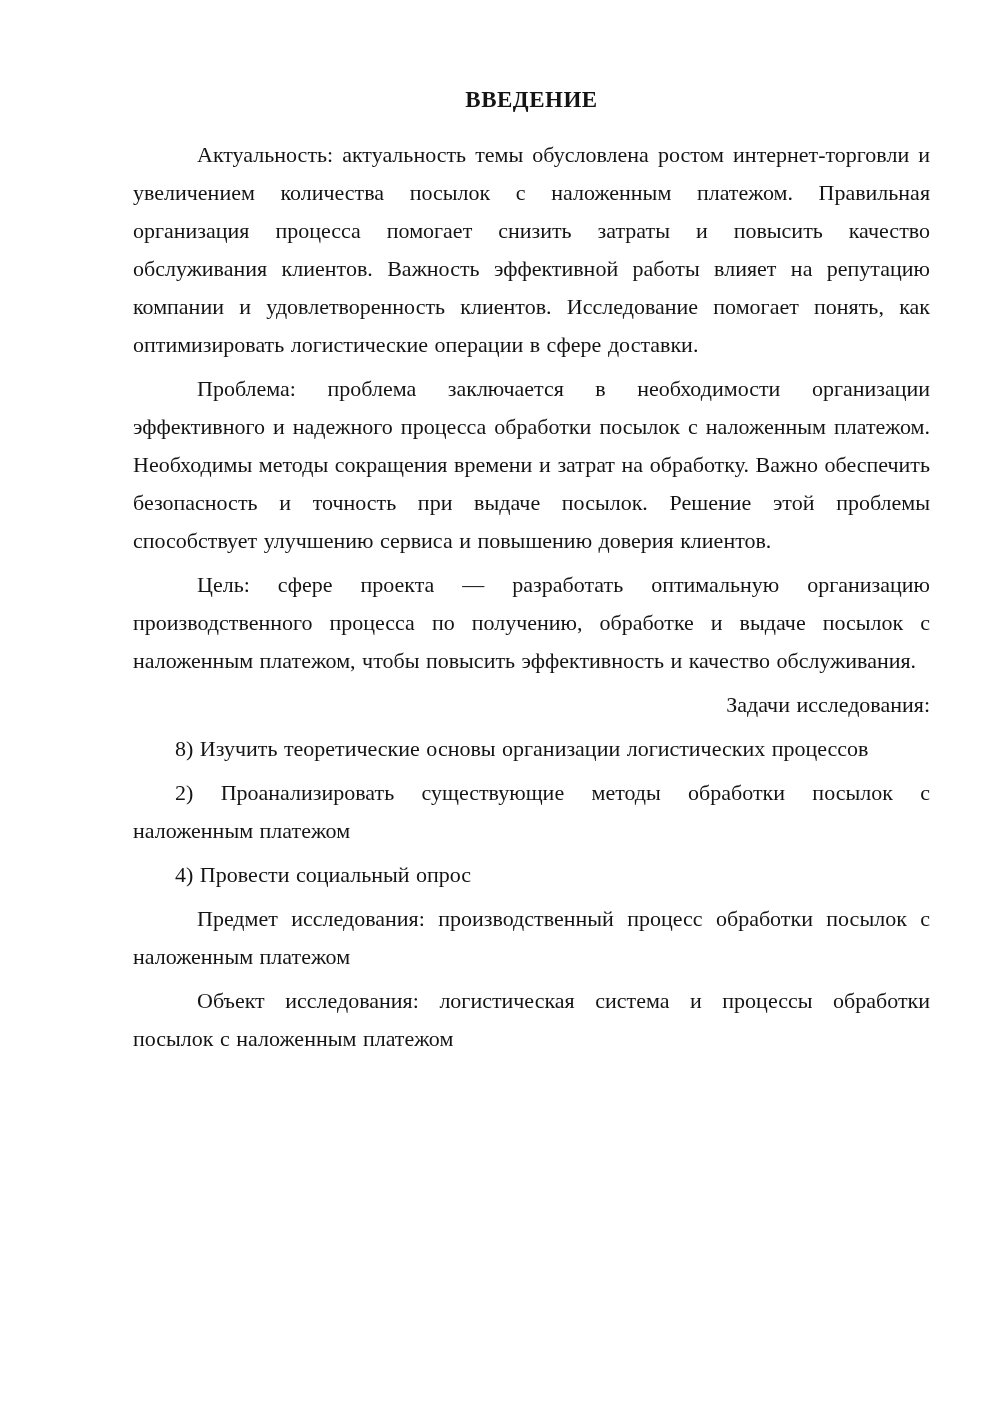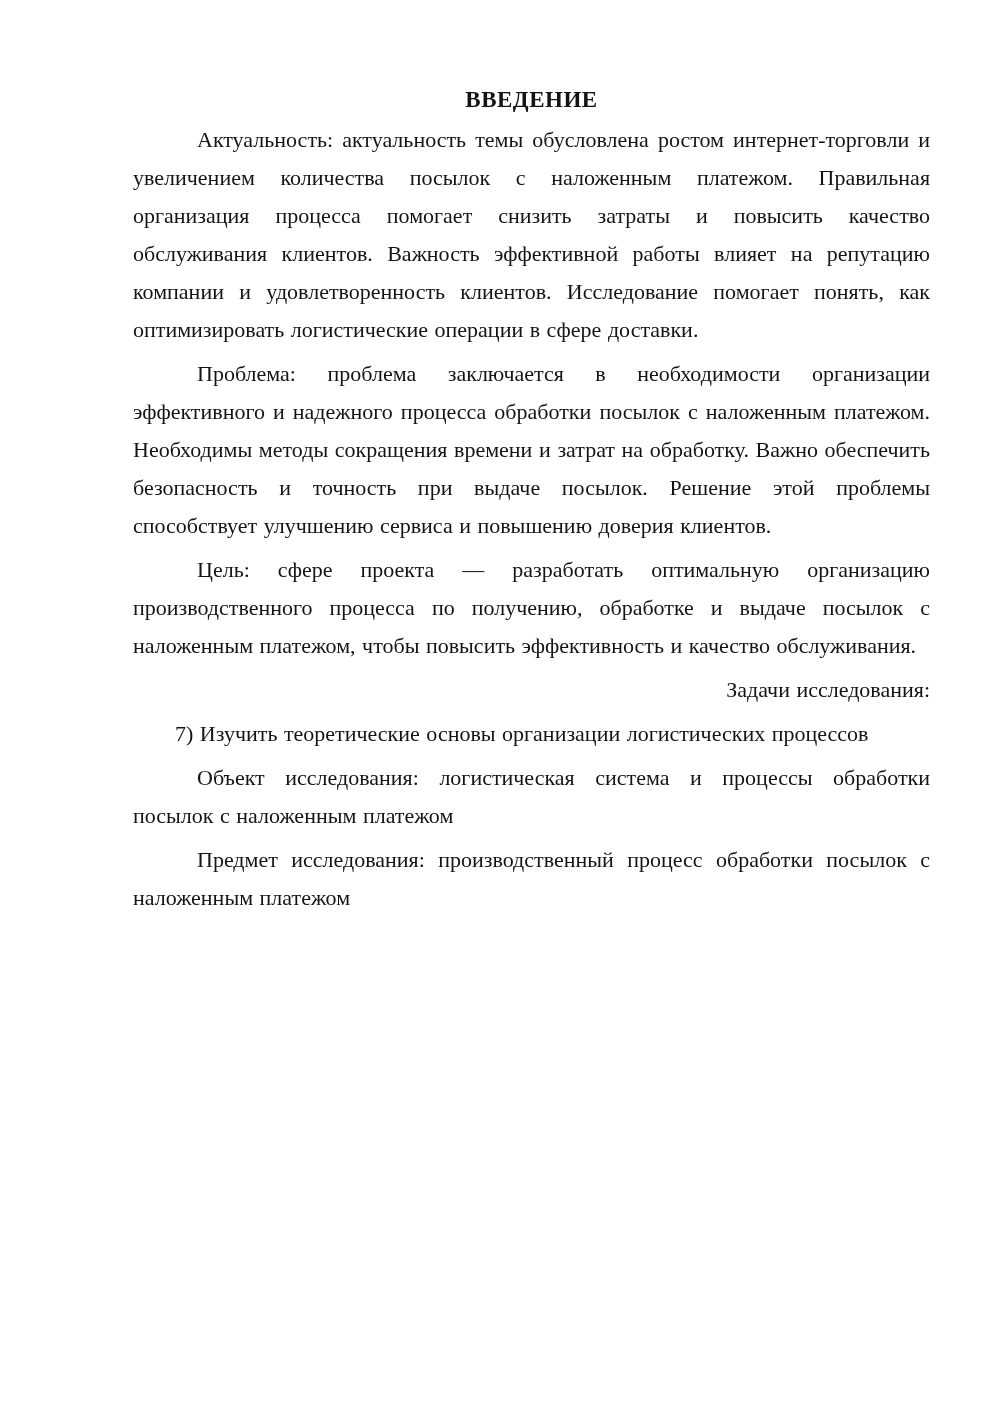--- a/index.html
+++ b/index.html
@@ -29,21 +29,21 @@
   }
   .para {
     margin: 6px 0 0 0;
     font-size: 22px;
     line-height: 38px;
     text-align: justify;
     text-indent: 64px;
     word-spacing: 1px;
   }
   .para.first {
-    margin-top: 5px;
+    margin-top: 20px;
   }
   .para.no-justify {
     text-align: right;
   }
   .task {
     margin: 6px 0 0 0;
     font-size: 22px;
     line-height: 38px;
     text-align: justify;
     text-indent: 42px;
@@ -68,25 +68,27 @@
   <h1 class="doc-title">ВВЕДЕНИЕ</h1>
 
   <p class="para first">Актуальность: актуальность темы обусловлена ростом интернет-торговли и увеличением количества посылок с наложенным платежом. Правильная организация процесса помогает снизить затраты и повысить качество обслуживания клиентов. Важность эффективной работы влияет на репутацию компании и удовлетворенность клиентов. Исследование помогает понять, как оптимизировать логистические операции в сфере доставки.</p>
 
   <p class="para">Проблема: проблема заключается в необходимости организации эффективного и надежного процесса обработки посылок с наложенным платежом. Необходимы методы сокращения времени и затрат на обработку. Важно обеспечить безопасность и точность при выдаче посылок. Решение этой проблемы способствует улучшению сервиса и повышению доверия клиентов.</p>
 
   <p class="para">Цель: сфере проекта — разработать оптимальную организацию производственного процесса по получению, обработке и выдаче посылок с наложенным платежом, чтобы повысить эффективность и качество обслуживания.</p>
 
   <p class="para no-justify">Задачи исследования:</p>
 
-  <p class="task">7) Изучить теоретические основы организации логистических процессов</p>
+  <p class="task">8) Изучить теоретические основы организации логистических процессов</p>
+
+  <p class="task">2) Проанализировать существующие методы обработки посылок с наложенным платежом</p>
 
 
+  <p class="task">4) Провести социальный опрос</p>
 
 
+  <p class="para">Предмет исследования: производственный процесс обработки посылок с наложенным платежом</p>
 
   <p class="para">Объект исследования: логистическая система и процессы обработки посылок с наложенным платежом</p>
-
-  <p class="para">Предмет исследования: производственный процесс обработки посылок с наложенным платежом</p>
 
   <div class="page-footer">3</div>
 
 </div>
 
 </body></html>

